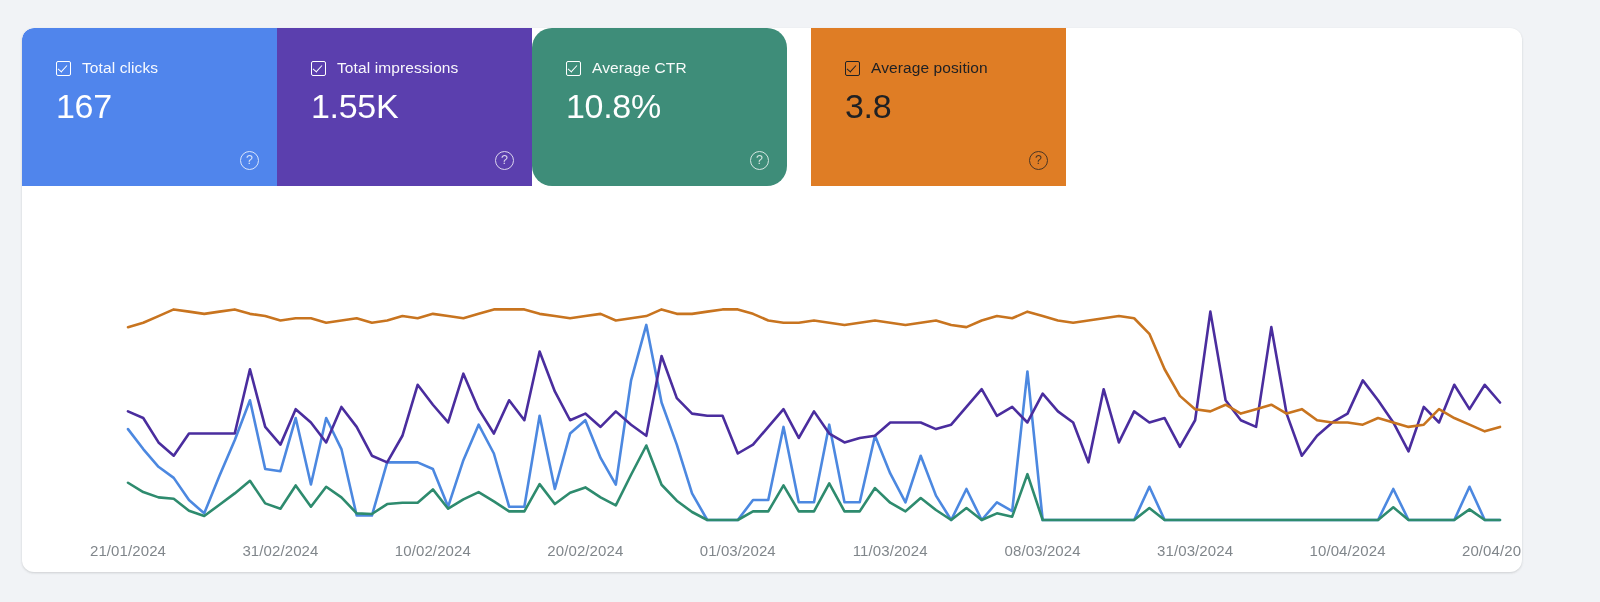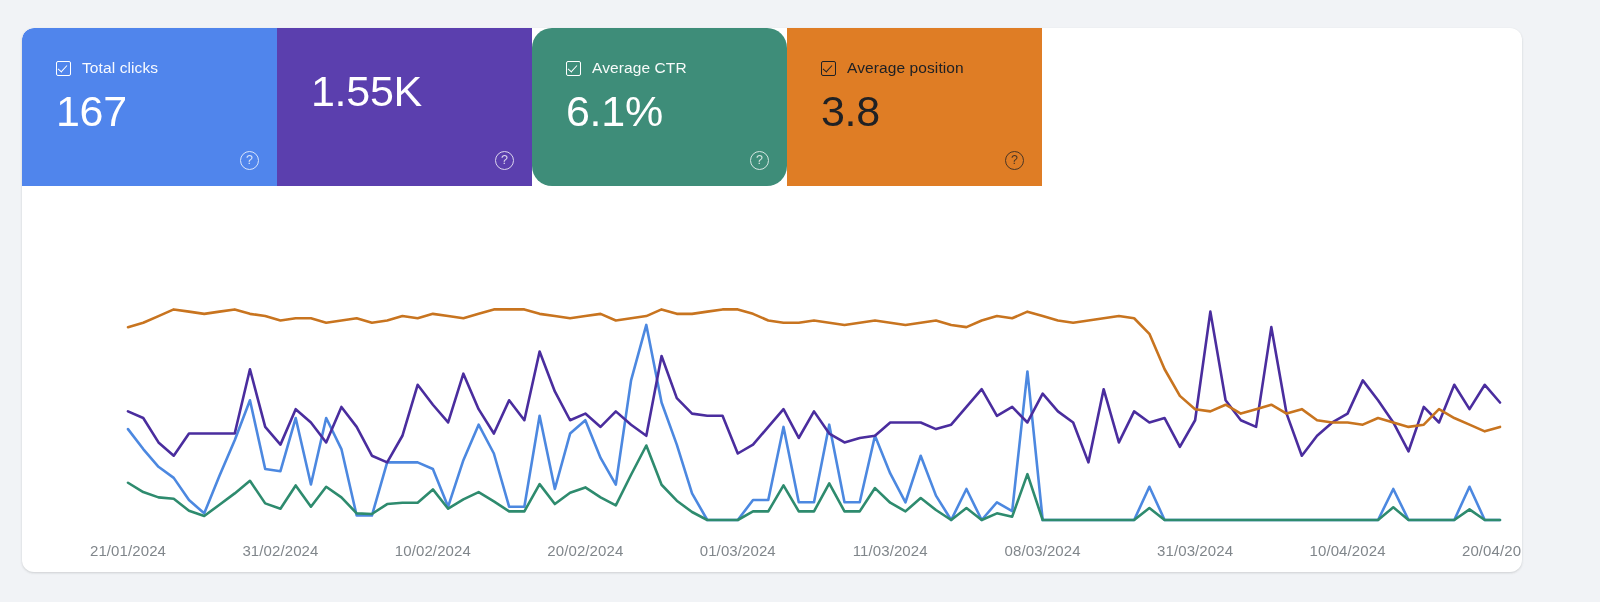--- a/index.html
+++ b/index.html
@@ -84,21 +84,21 @@
 
   .metric-label {
     font-size: 15.5px;
     letter-spacing: 0.1px;
     line-height: 1;
     white-space: nowrap;
   }
 
   .metric-value {
     margin-top: 10px;
-    font-size: 43px;
+    font-size: 34px;
     font-weight: 400;
     line-height: 1.08;
     letter-spacing: -0.3px;
     white-space: nowrap;
   }
 
   .help-icon {
     position: absolute;
     right: 18px;
     bottom: 16px;
@@ -163,32 +163,36 @@
     <div class="metric-strip" id="metric-strip">
         <div class="metric-card tone-light first" style="background: rgb(80, 133, 236);">
           <div class="metric-head">
             <span class="checkbox"></span>
             <span class="metric-label">Total clicks</span>
           </div>
           <div class="metric-value">167</div>
           <div class="help-icon">?</div>
         </div>
         <div class="metric-card tone-light" style="background: rgb(91, 63, 174);">
+          <div class="metric-head">
+            <span class="checkbox"></span>
+            <span class="metric-label">Total impressions</span>
+          </div>
           <div class="metric-value">1.55K</div>
           <div class="help-icon">?</div>
         </div>
         <div class="metric-card tone-light" style="background: rgb(62, 141, 121); border-radius: 20px;">
           <div class="metric-head">
             <span class="checkbox"></span>
             <span class="metric-label">Average CTR</span>
           </div>
-          <div class="metric-value">6.1%</div>
-          <div class="help-icon">?</div>
-        </div>
-        <div class="metric-card tone-dark" style="background: rgb(223, 125, 37);">
+          <div class="metric-value">10.8%</div>
+          <div class="help-icon">?</div>
+        </div>
+        <div class="metric-card tone-dark" style="background: rgb(223, 125, 37); margin-left: 24px;">
           <div class="metric-head">
             <span class="checkbox"></span>
             <span class="metric-label">Average position</span>
           </div>
           <div class="metric-value">3.8</div>
           <div class="help-icon">?</div>
         </div>
       </div>
 
     <div class="chart-area">

